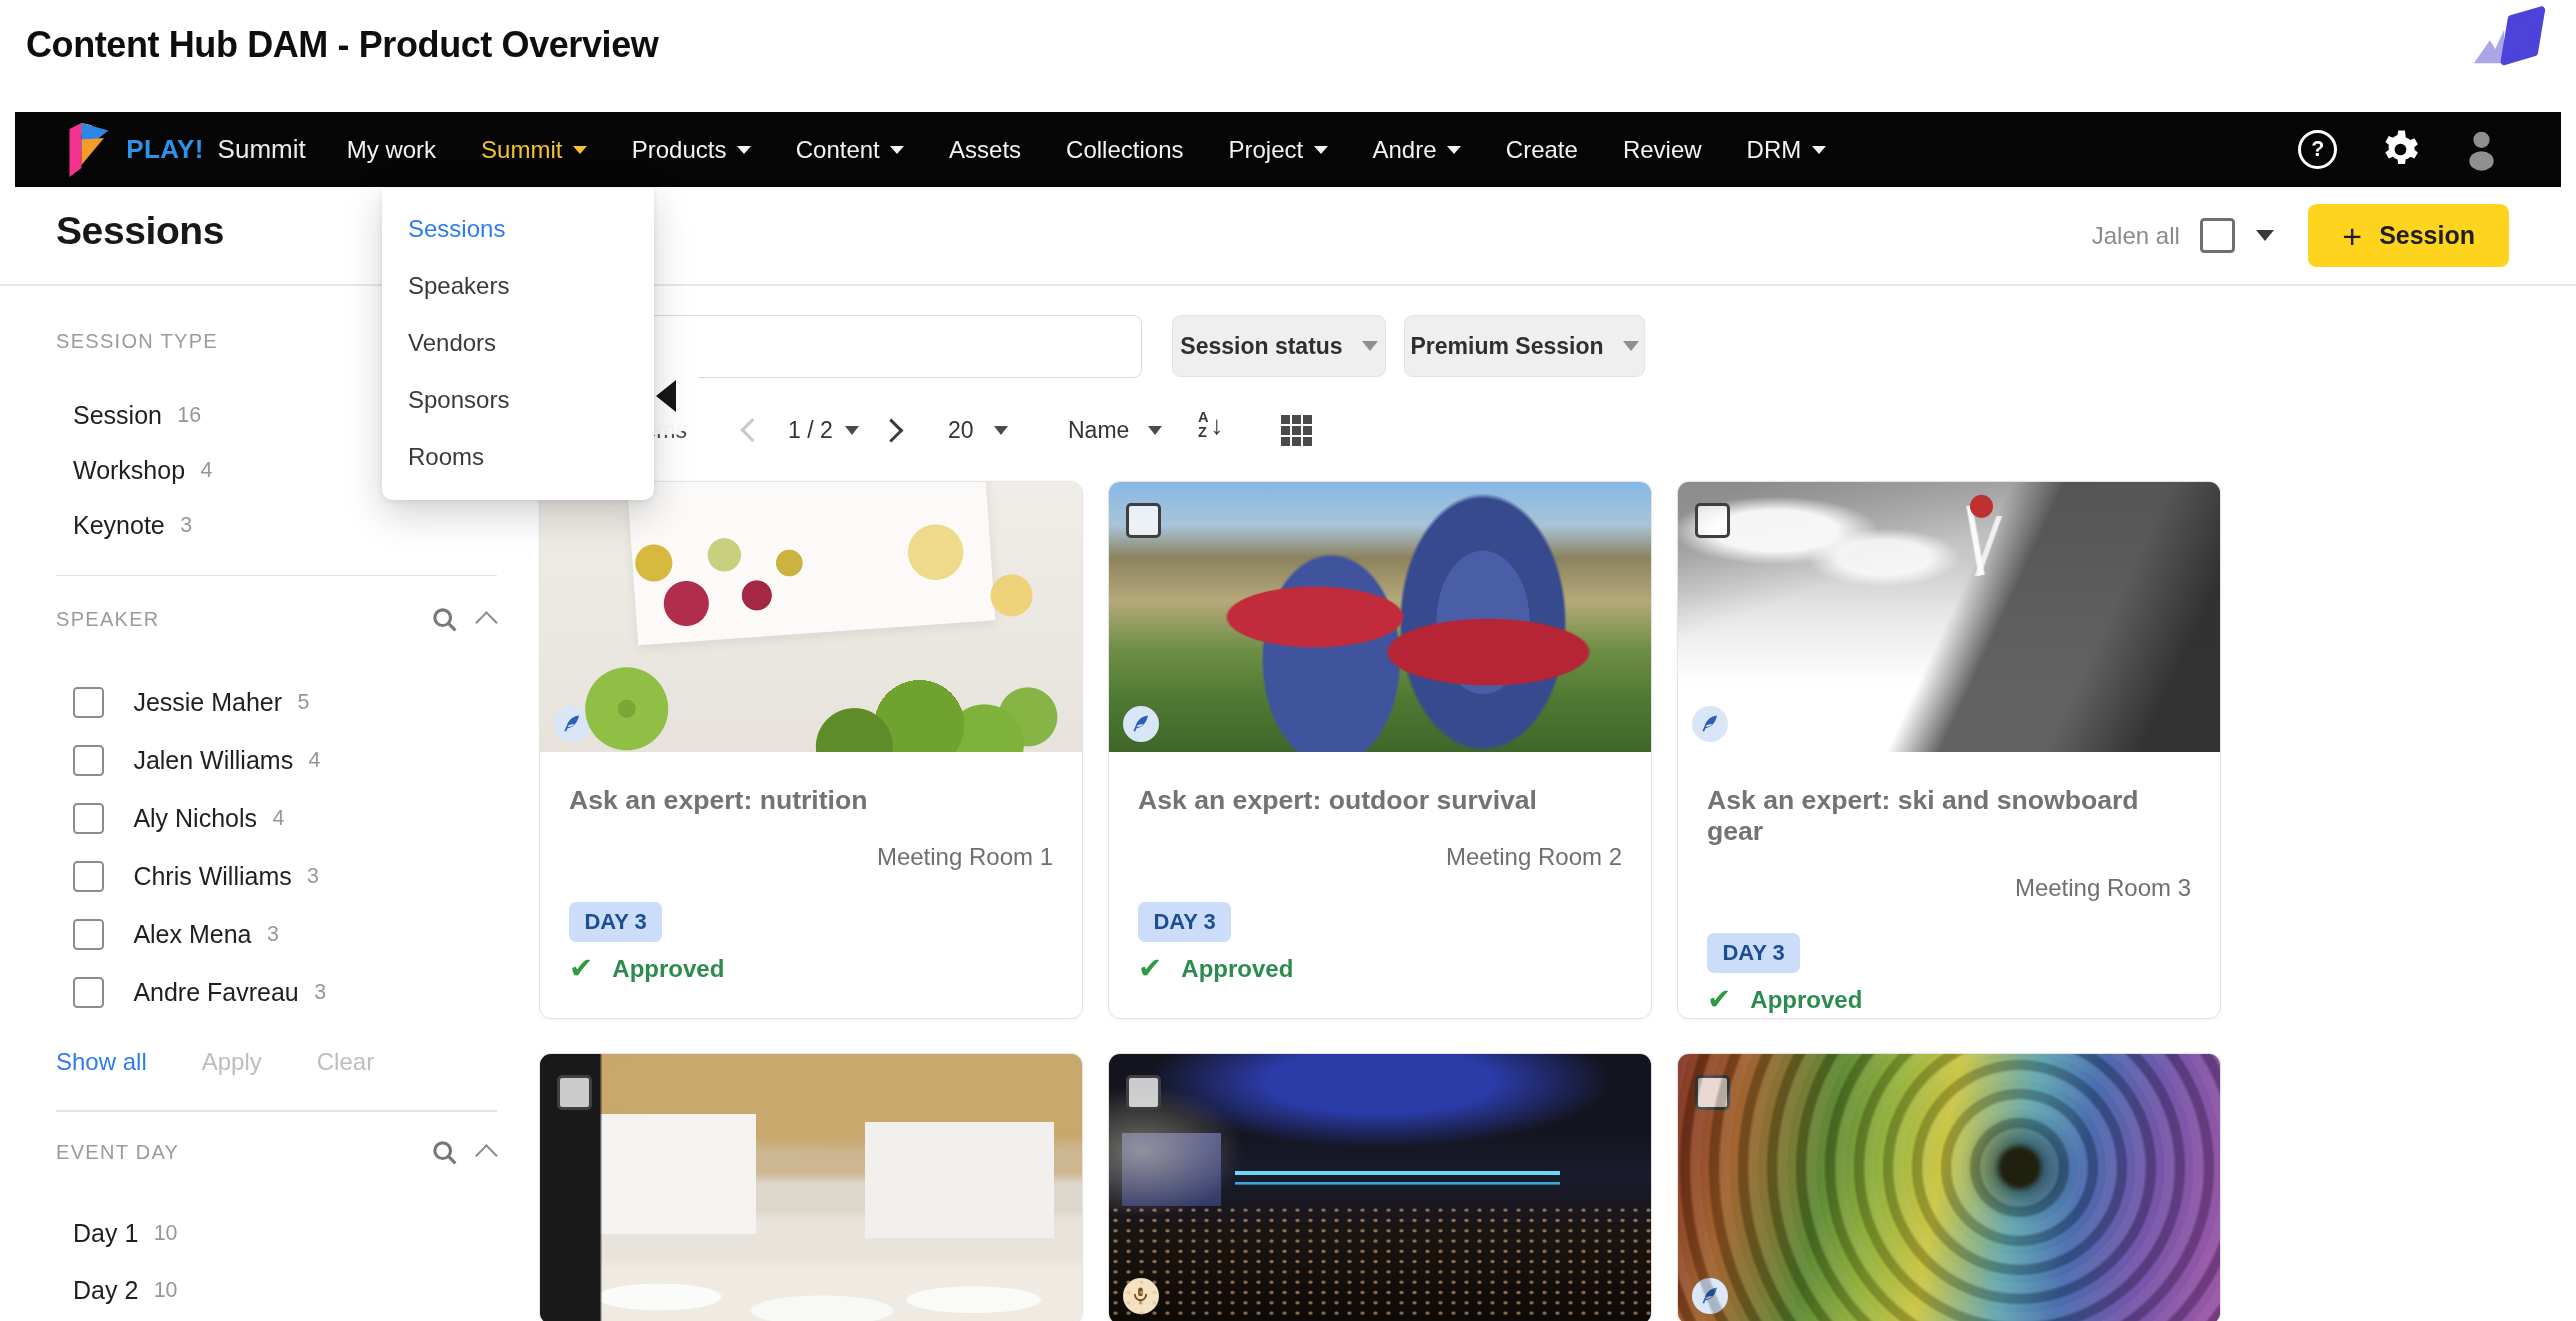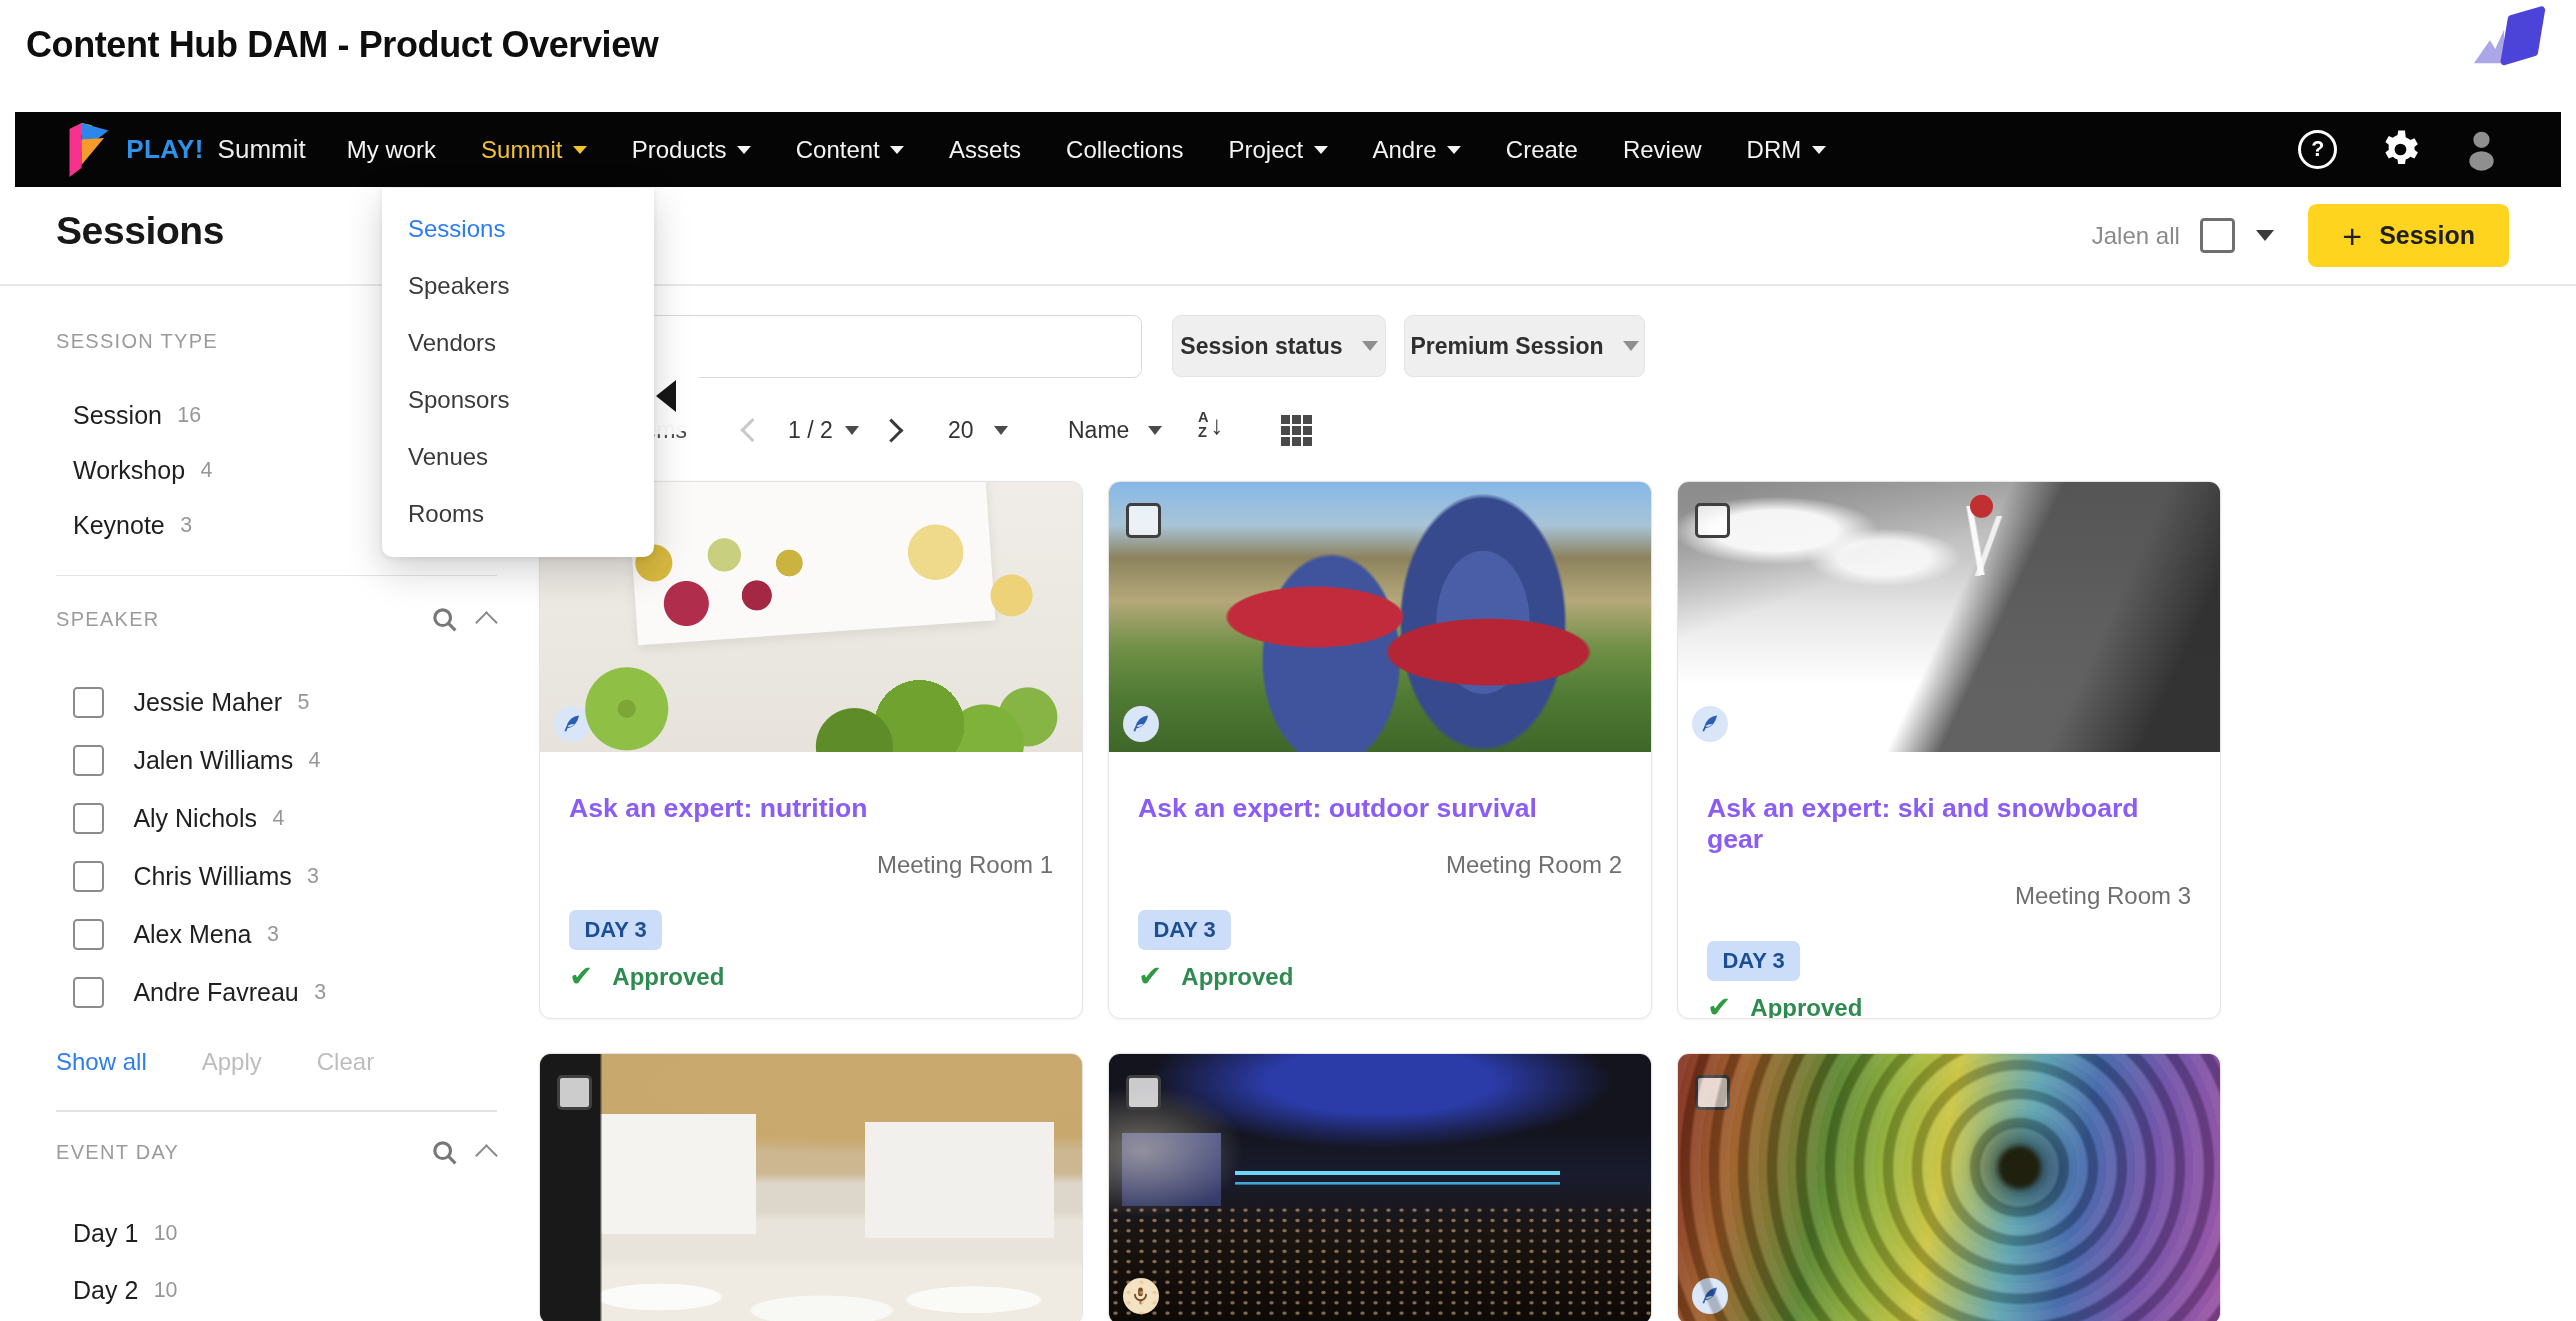--- a/index.html
+++ b/index.html
@@ -78,21 +78,21 @@
   .az-icon{position:absolute;left:1198px;top:410px;display:flex;align-items:center;gap:1.7px;cursor:pointer;color:#3a3a3a;}
   .az-col{display:flex;flex-direction:column;line-height:1;font-size:14.6px;font-weight:700;}
   .az-arrow{font-size:26px;line-height:1;}
   .grid-icon{position:absolute;left:1281px;top:415px;display:grid;grid-template-columns:repeat(3,8.6px);gap:2.6px;cursor:pointer;}
   .grid-icon i{width:8.6px;height:8.6px;background:#4a4a4a;}
   
   .cards{position:absolute;left:539px;top:481px;width:1683px;display:grid;grid-template-columns:repeat(3,544px);column-gap:25px;row-gap:34px;}
   .card{background:#fff;border:1.7px solid #E4E4E4;border-radius:12px;overflow:hidden;box-shadow:0 0.9px 3.4px rgba(0,0,0,.05);box-sizing:border-box;}
   .card-img{height:270px;position:relative;}
   .card-body{padding:33px 29px 0 29px;height:233px;}
-  .card-title{font-size:26.6px;font-weight:700;color:#8b5cf6;margin-top:8px;}
+  .card-title{font-size:26.6px;font-weight:700;color:#737373;}
   .card-room{margin-top:27.4px;font-size:24px;color:#6F6F6F;text-align:right;}
   .day-badge{margin-top:31px;display:inline-block;background:#CBDDF8;color:#1C4E94;font-weight:700;font-size:22px;padding:6.9px 15.4px;border-radius:6.9px;}
   .status-row{margin-top:12px;display:flex;align-items:center;gap:19px;}
   .check-icon::before{content:"\2714";color:#2E9B43;font-size:29px;line-height:1;}
   .status-text{font-size:24px;font-weight:700;color:#2E8B50;}
   .card-checkbox{position:absolute;left:17px;top:20.6px;width:29px;height:29px;border:3.4px solid #3F3F3F;border-radius:5.1px;background:rgba(255,255,255,.78);cursor:pointer;}
   .card-badge{position:absolute;left:13.7px;bottom:10.3px;width:36px;height:36px;border-radius:50%;display:flex;align-items:center;justify-content:center;}
   .badge-feather{background:#D9E6F8;}
   .badge-mic{background:#F3E3C3;}
   
@@ -485,16 +485,15 @@
 
 <div class="collapse-btn">
   <i class="tri-left"></i>
 </div>
 
 <div class="dropdown-panel">
   <div class="menu-item active">Sessions</div>
   <div class="menu-item">Speakers</div>
   <div class="menu-item">Vendors</div>
   <div class="menu-item">Sponsors</div>
-  <div class="menu-item">Venues</div>
   <div class="menu-item">Rooms</div>
 </div>
 
 
 </body></html>

